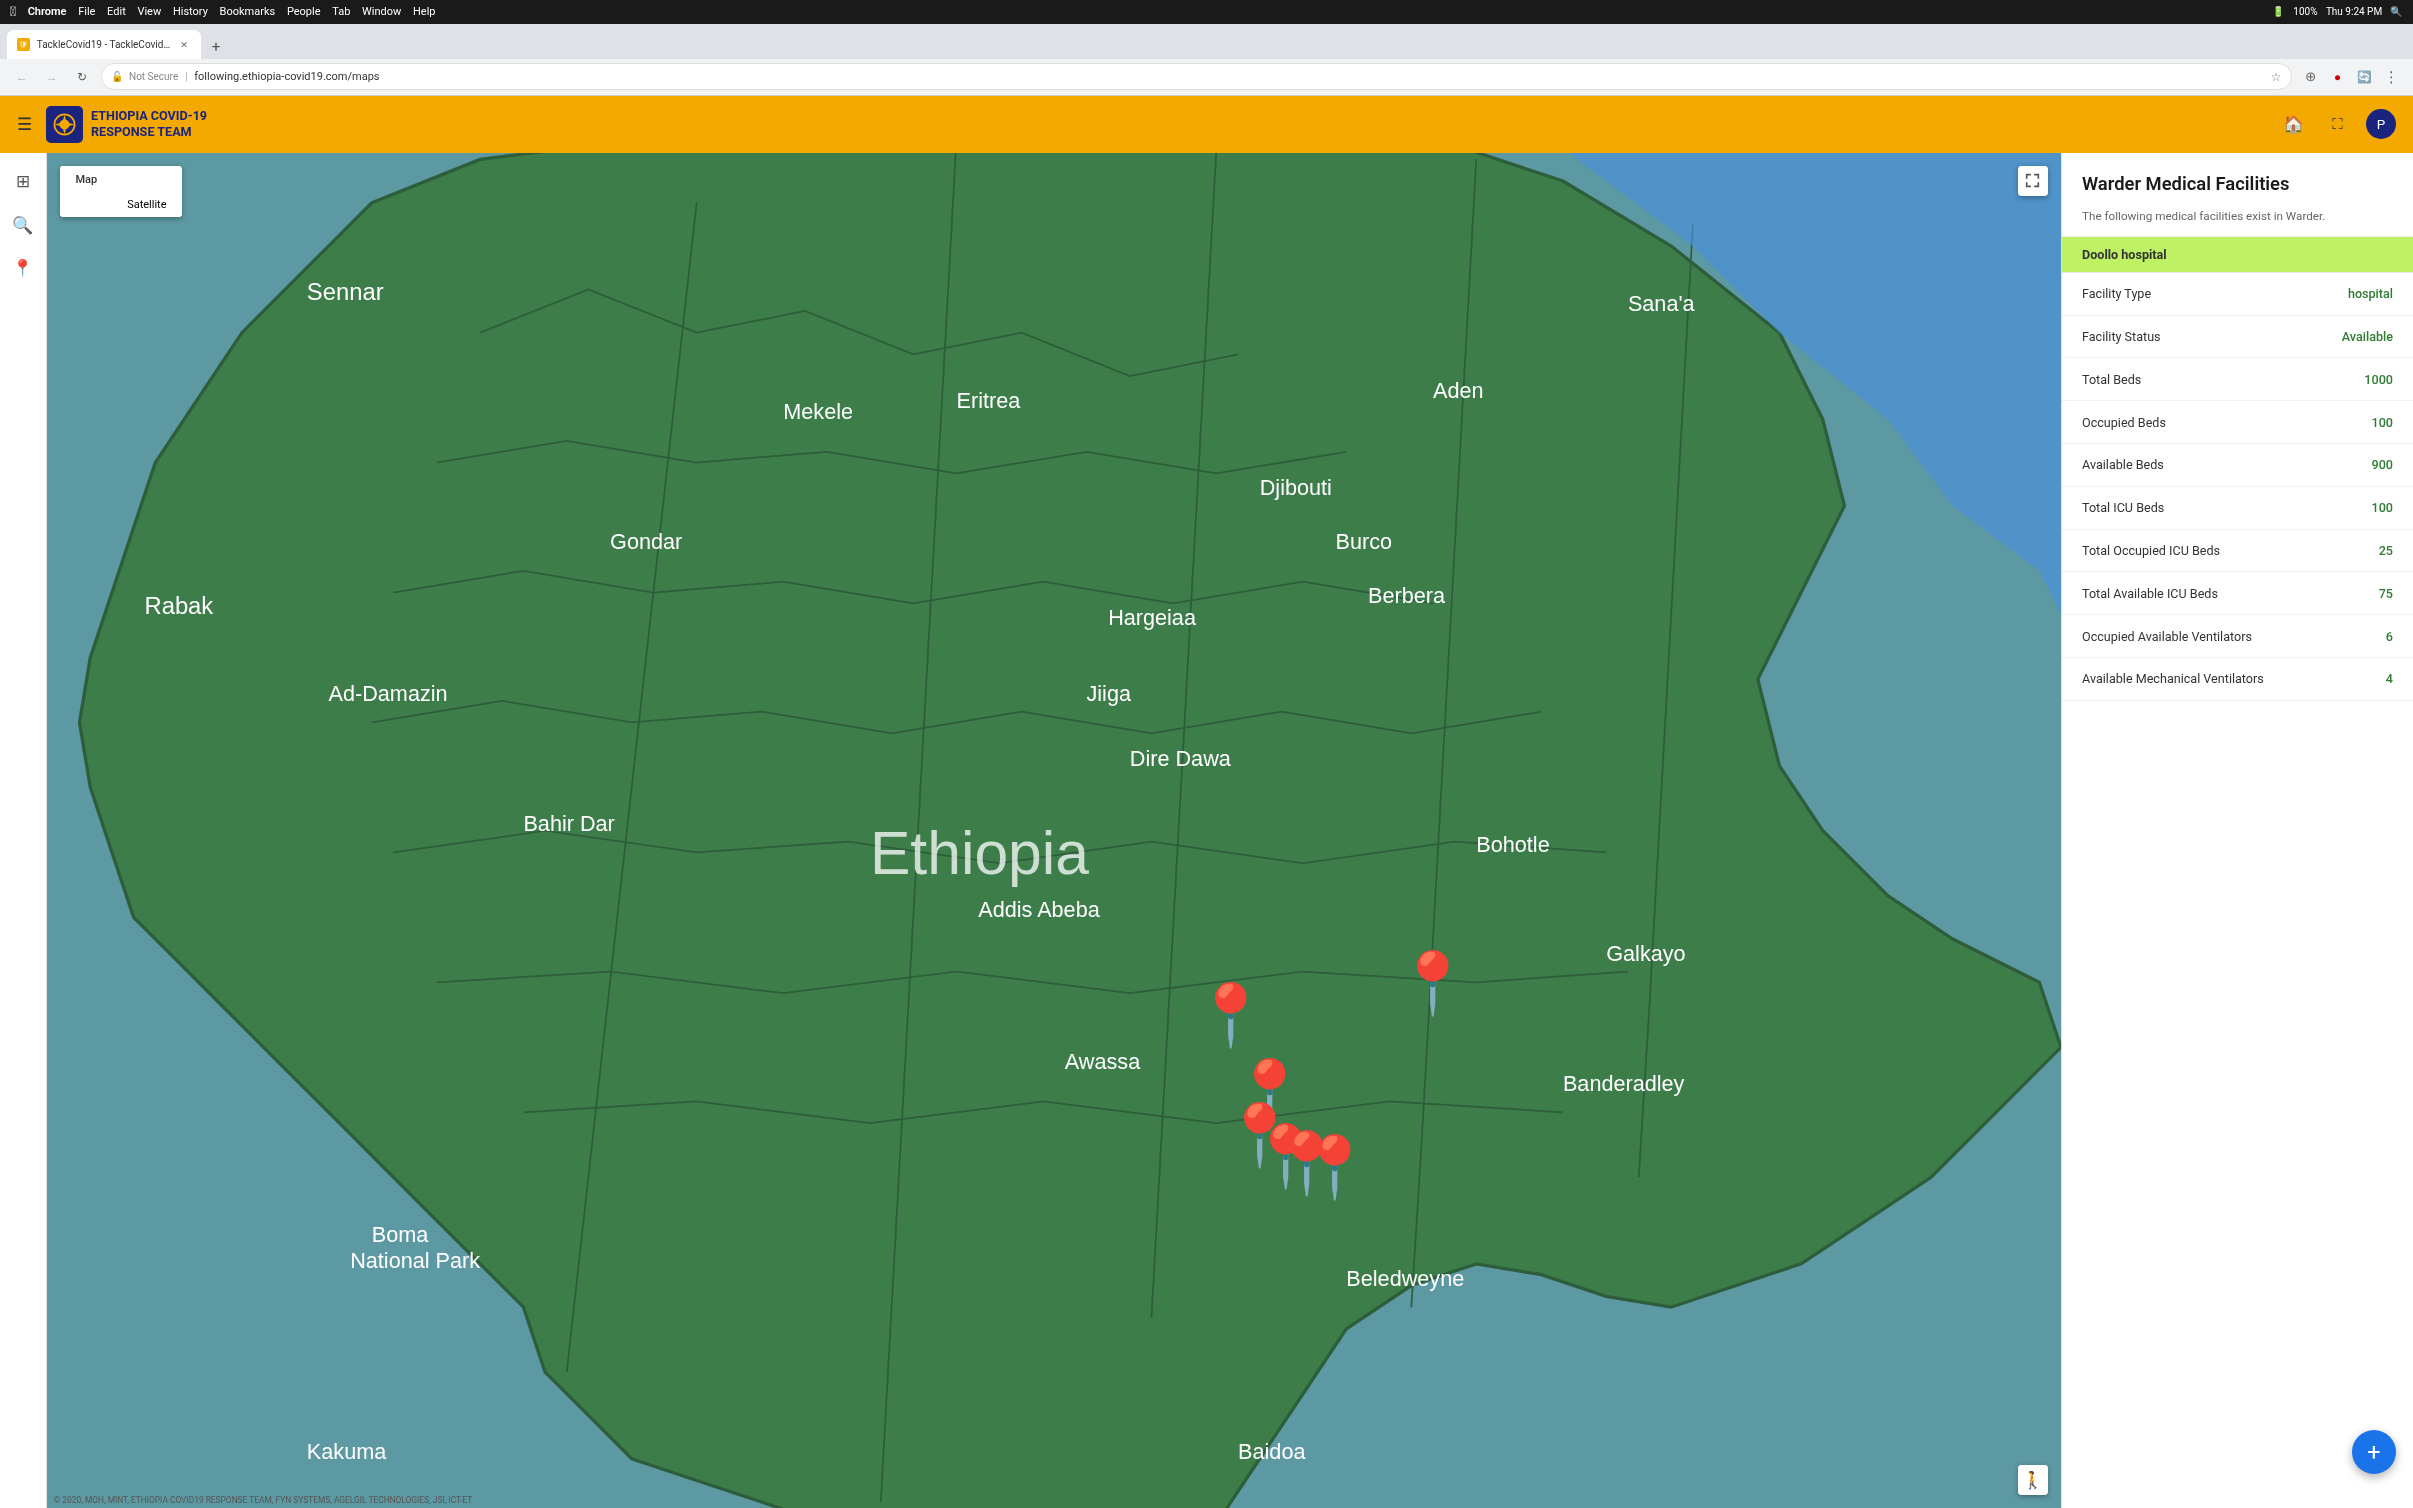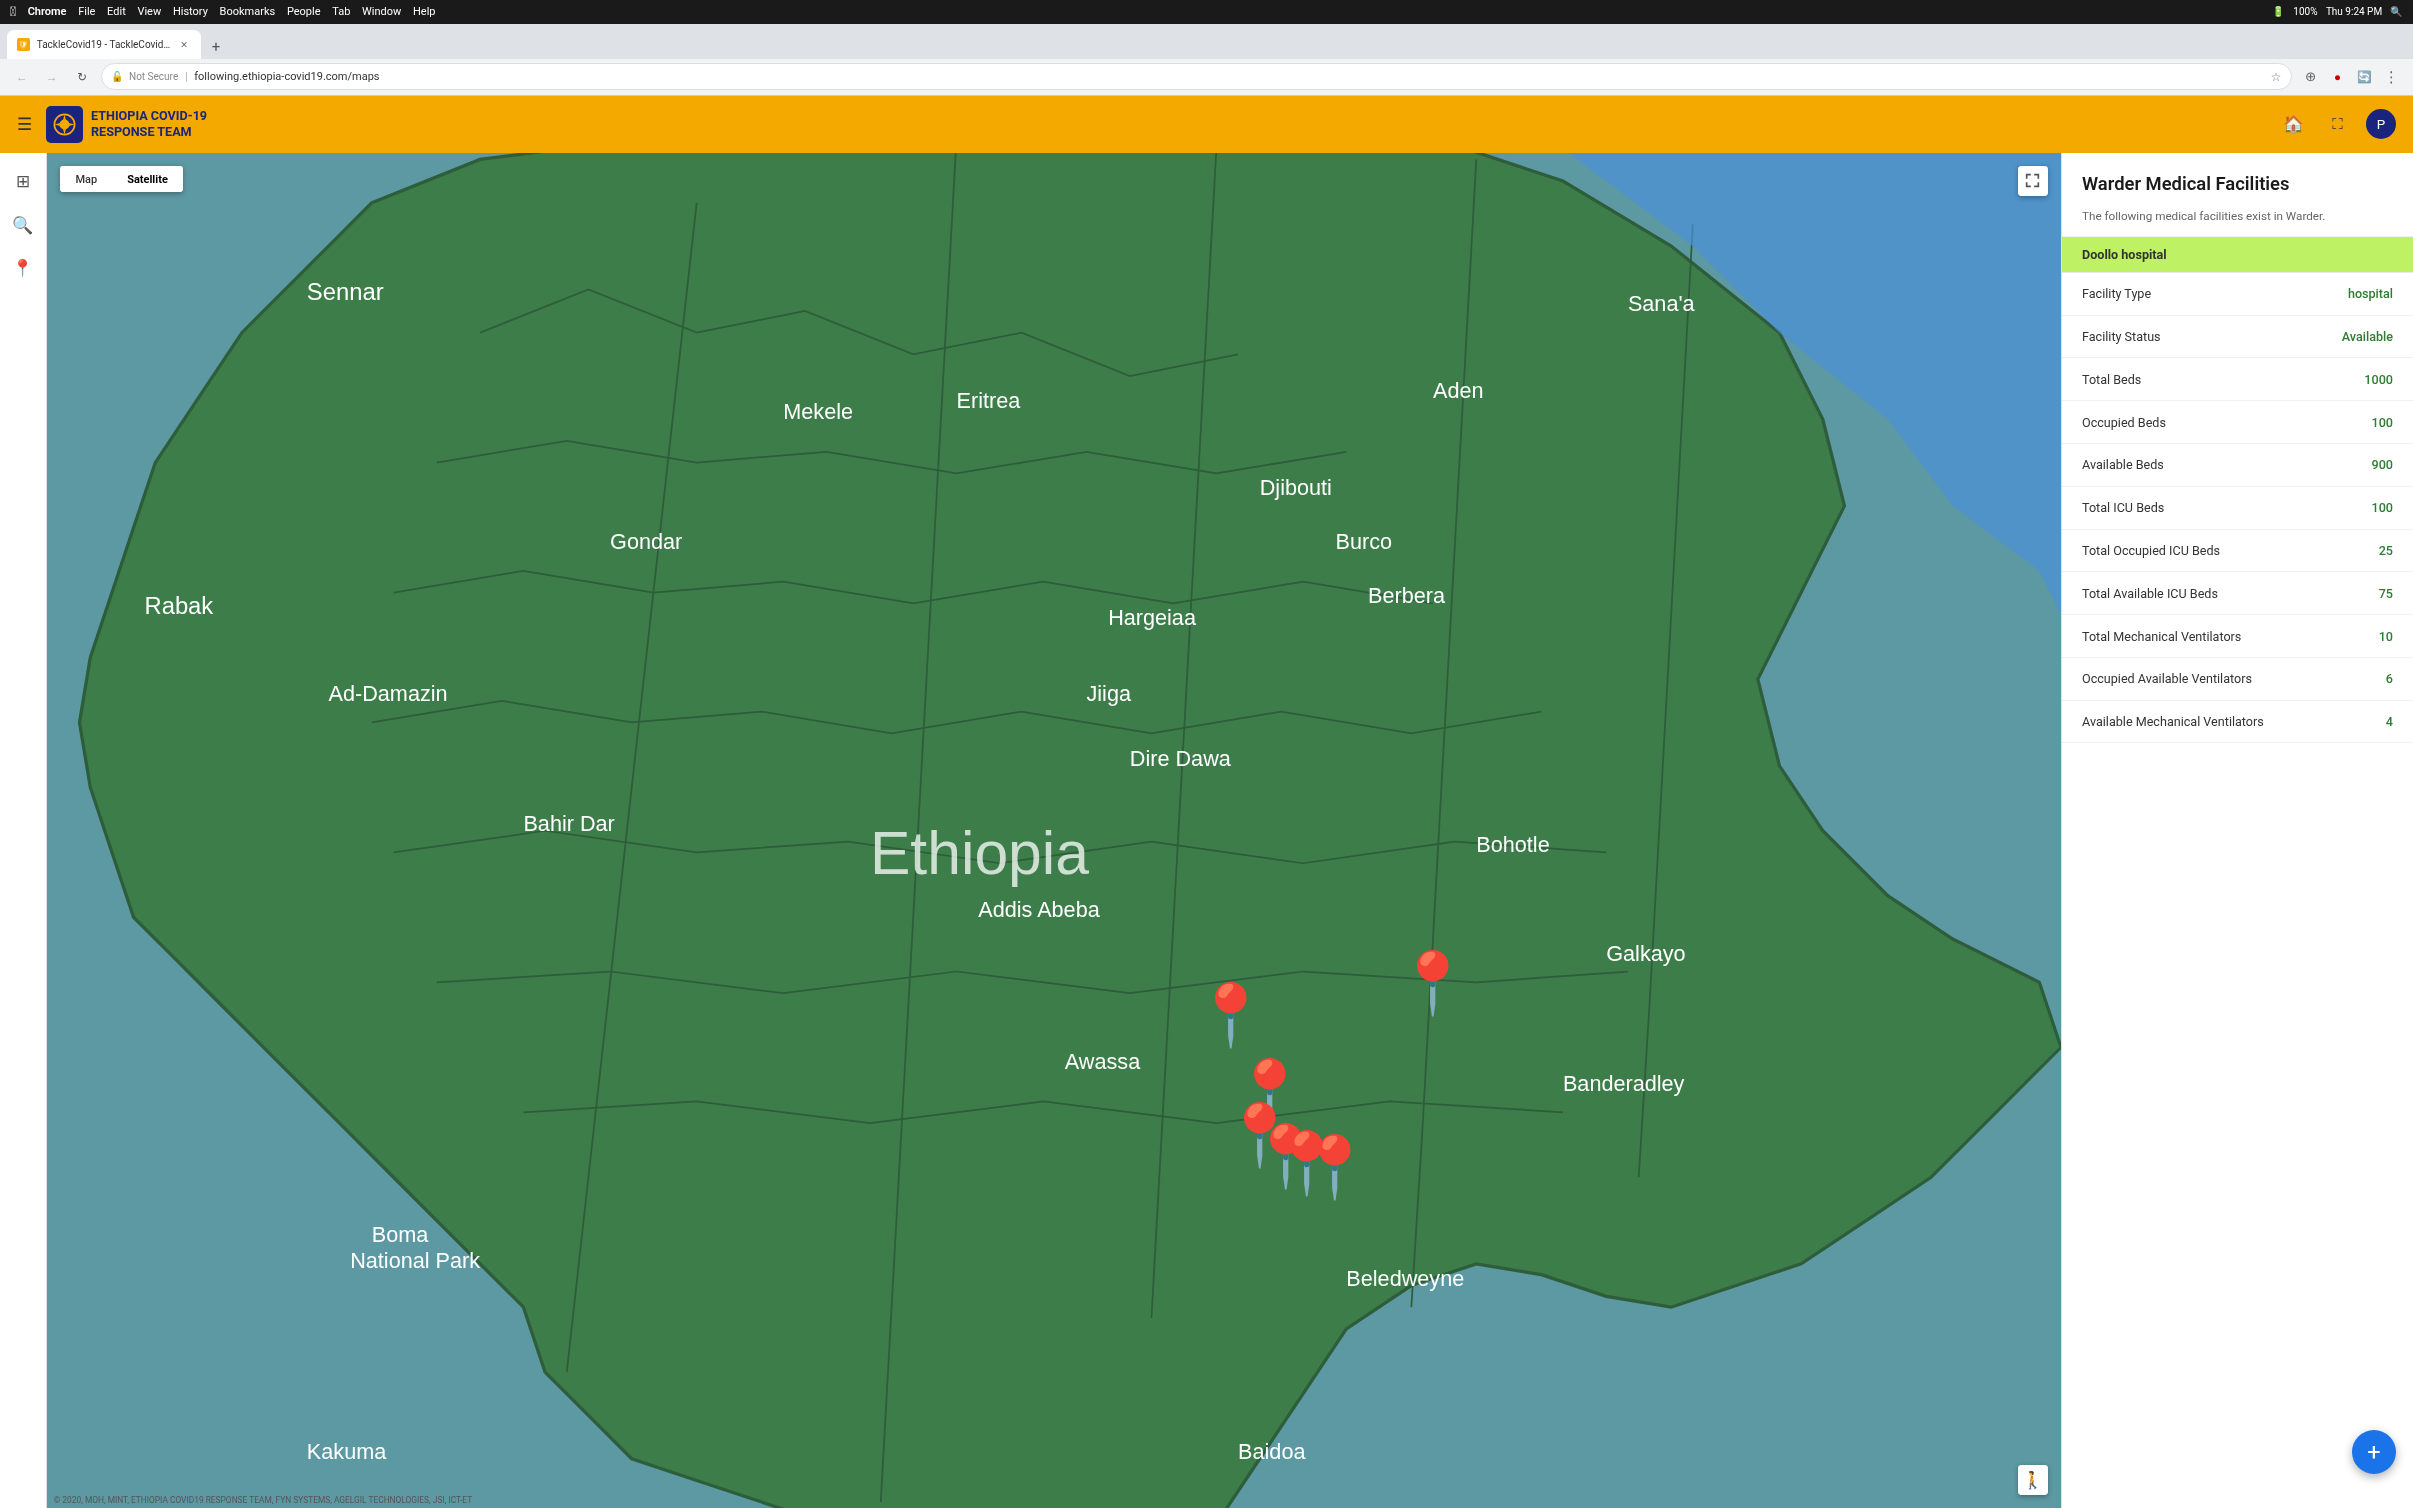--- a/index.html
+++ b/index.html
@@ -175,21 +175,21 @@
       overflow: hidden;
     }
     .map-type-btn {
       padding: 6.7px 15px;
       font-size: 11px;
       font-weight: 500;
       cursor: pointer;
       color: #333;
       background: #fff;
     }
-    .map-type-btn.active { font-weight: 700; color: #000; }
+    .map-type-btn.active { font-weight: 400; color: #000; margin-top: 25px; }
 
     .map-fullscreen-btn {
       position: absolute;
       top: 13.4px; right: 13.4px;
       background: #fff;
       border-radius: 3.4px;
       width: 30px; height: 30px;
       display: flex; align-items: center; justify-content: center;
       cursor: pointer;
       box-shadow: 0 1.7px 5px rgba(0,0,0,0.3);
@@ -503,24 +503,20 @@
     </div>
                 <div class="info-row">
       <span class="info-label">Total Occupied ICU Beds</span>
       <span class="info-value green">25</span>
     </div>
                 <div class="info-row">
       <span class="info-label">Total Available ICU Beds</span>
       <span class="info-value green">75</span>
     </div>
                 <div class="info-row">
-      <span class="info-label">Total Mechanical Ventilators</span>
-      <span class="info-value green">10</span>
-    </div>
-                <div class="info-row">
       <span class="info-label">Occupied Available Ventilators</span>
       <span class="info-value green">6</span>
     </div>
                 <div class="info-row">
       <span class="info-label">Available Mechanical Ventilators</span>
       <span class="info-value green">4</span>
     </div>
               </div>
           </div>
         </div>

